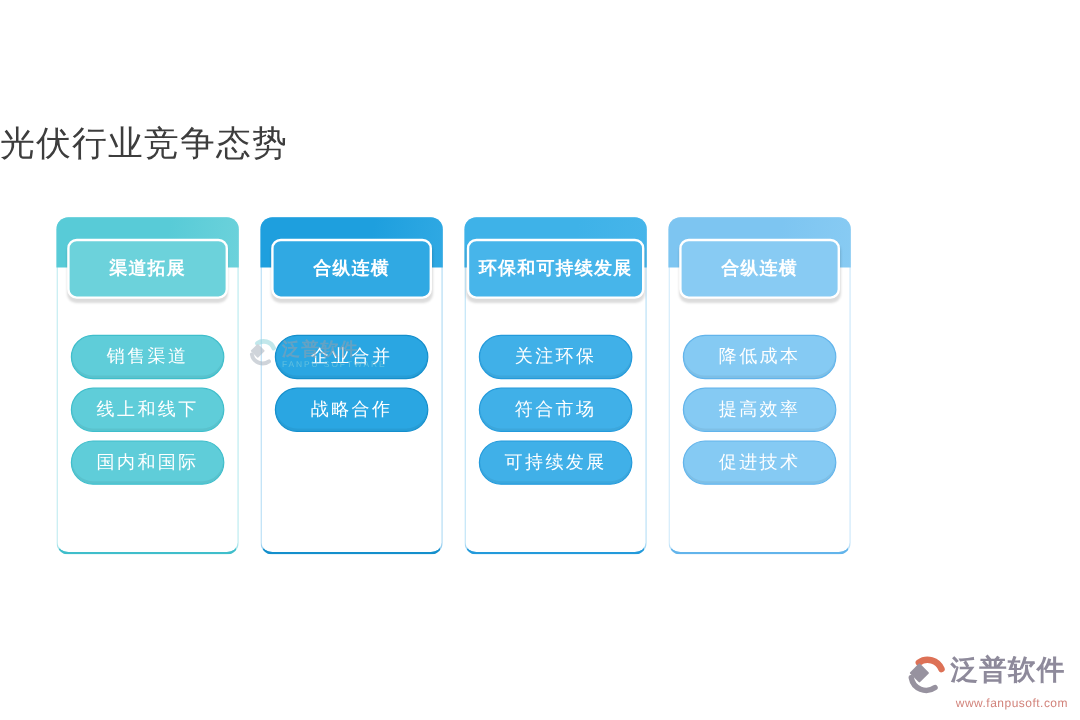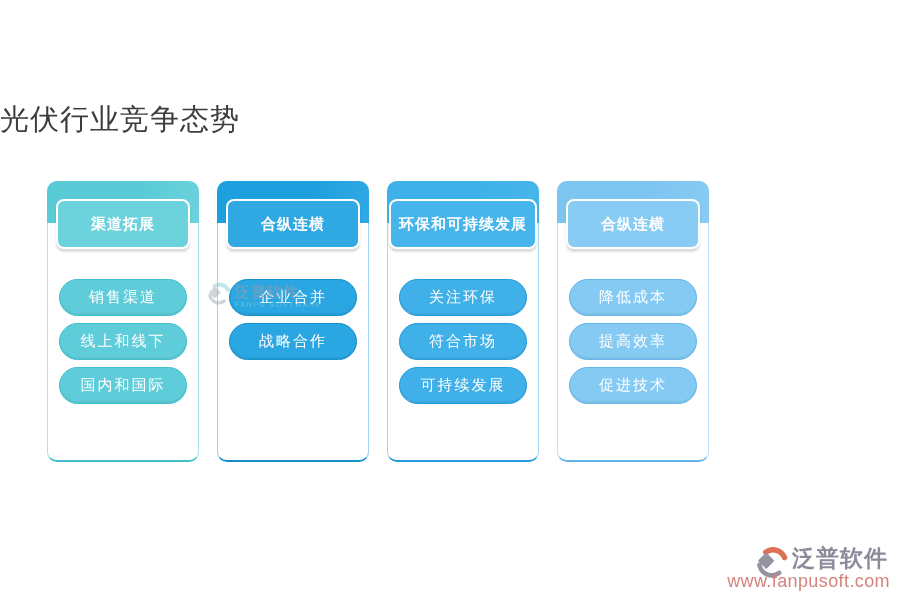--- a/index.html
+++ b/index.html
@@ -111,21 +111,21 @@
     left: 38px; top: -2px;
     font-size: 23px;
     font-weight: 700;
     color: #8e8a9b;
     letter-spacing: 1px;
     white-space: nowrap;
   }
   .footer-url {
     position: absolute;
     right: 0; bottom: 0;
-    font-size: 18px;
+    font-size: 10px;
     color: #d2837b;
     letter-spacing: 0.4px;
     white-space: nowrap;
   }
 </style>
 </head>
 <body>
 
 <h1 class="title">光伏行业竞争态势</h1>
 

